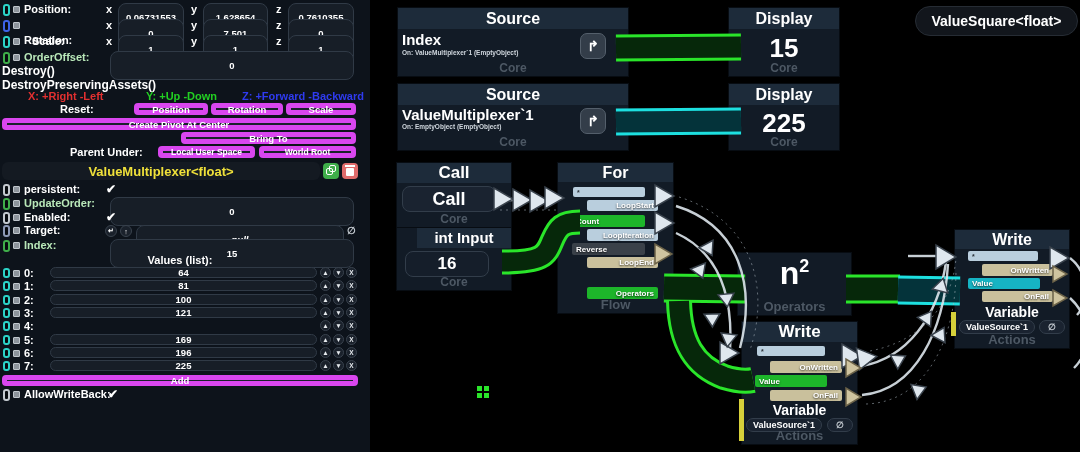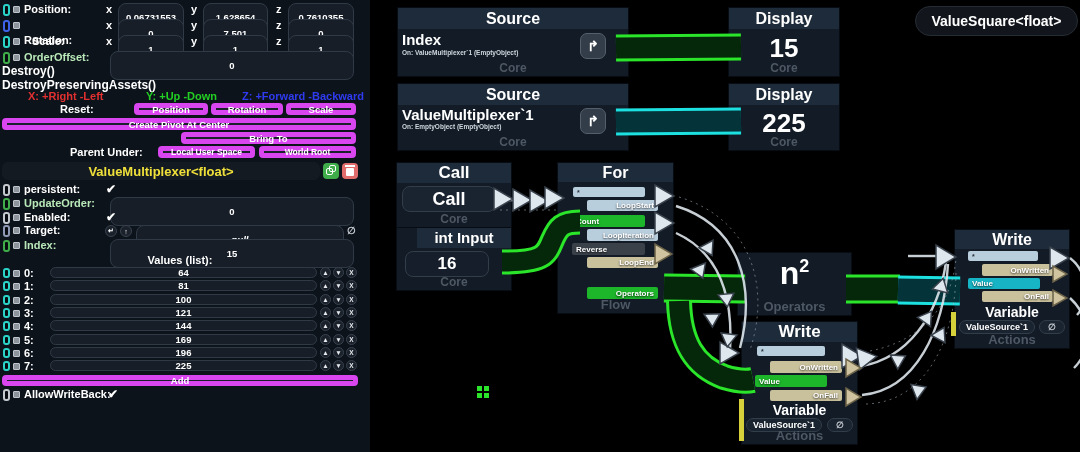--- a/index.html
+++ b/index.html
@@ -178,21 +178,20 @@
       <span class="hico r" style="left:13px;top:310px;"></span>
     <span class="lbl r" style="left:24px;top:307px;">3:</span>
     <div class="pill r" style="left:50px;top:307px;width:267px;height:11px;">121</div>
     <div class="rowbtn r" style="left:320px;top:307px;">▲</div>
     <div class="rowbtn r" style="left:333px;top:307px;">▼</div>
     <div class="rowbtn r" style="left:346px;top:307px;">X</div>
 
     <span class="fico r" style="left:3px;top:321px;border-color:#2bd4c8;height:10px;"></span>
       <span class="hico r" style="left:13px;top:323px;"></span>
     <span class="lbl r" style="left:24px;top:320px;">4:</span>
-    <div class="pill r" style="left:50px;top:320px;width:267px;height:11px;">144</div>
     <div class="rowbtn r" style="left:320px;top:320px;">▲</div>
     <div class="rowbtn r" style="left:333px;top:320px;">▼</div>
     <div class="rowbtn r" style="left:346px;top:320px;">X</div>
 
     <span class="fico r" style="left:3px;top:335px;border-color:#2bd4c8;height:10px;"></span>
       <span class="hico r" style="left:13px;top:337px;"></span>
     <span class="lbl r" style="left:24px;top:334px;">5:</span>
     <div class="pill r" style="left:50px;top:334px;width:267px;height:11px;">169</div>
     <div class="rowbtn r" style="left:320px;top:334px;">▲</div>
     <div class="rowbtn r" style="left:333px;top:334px;">▼</div>

